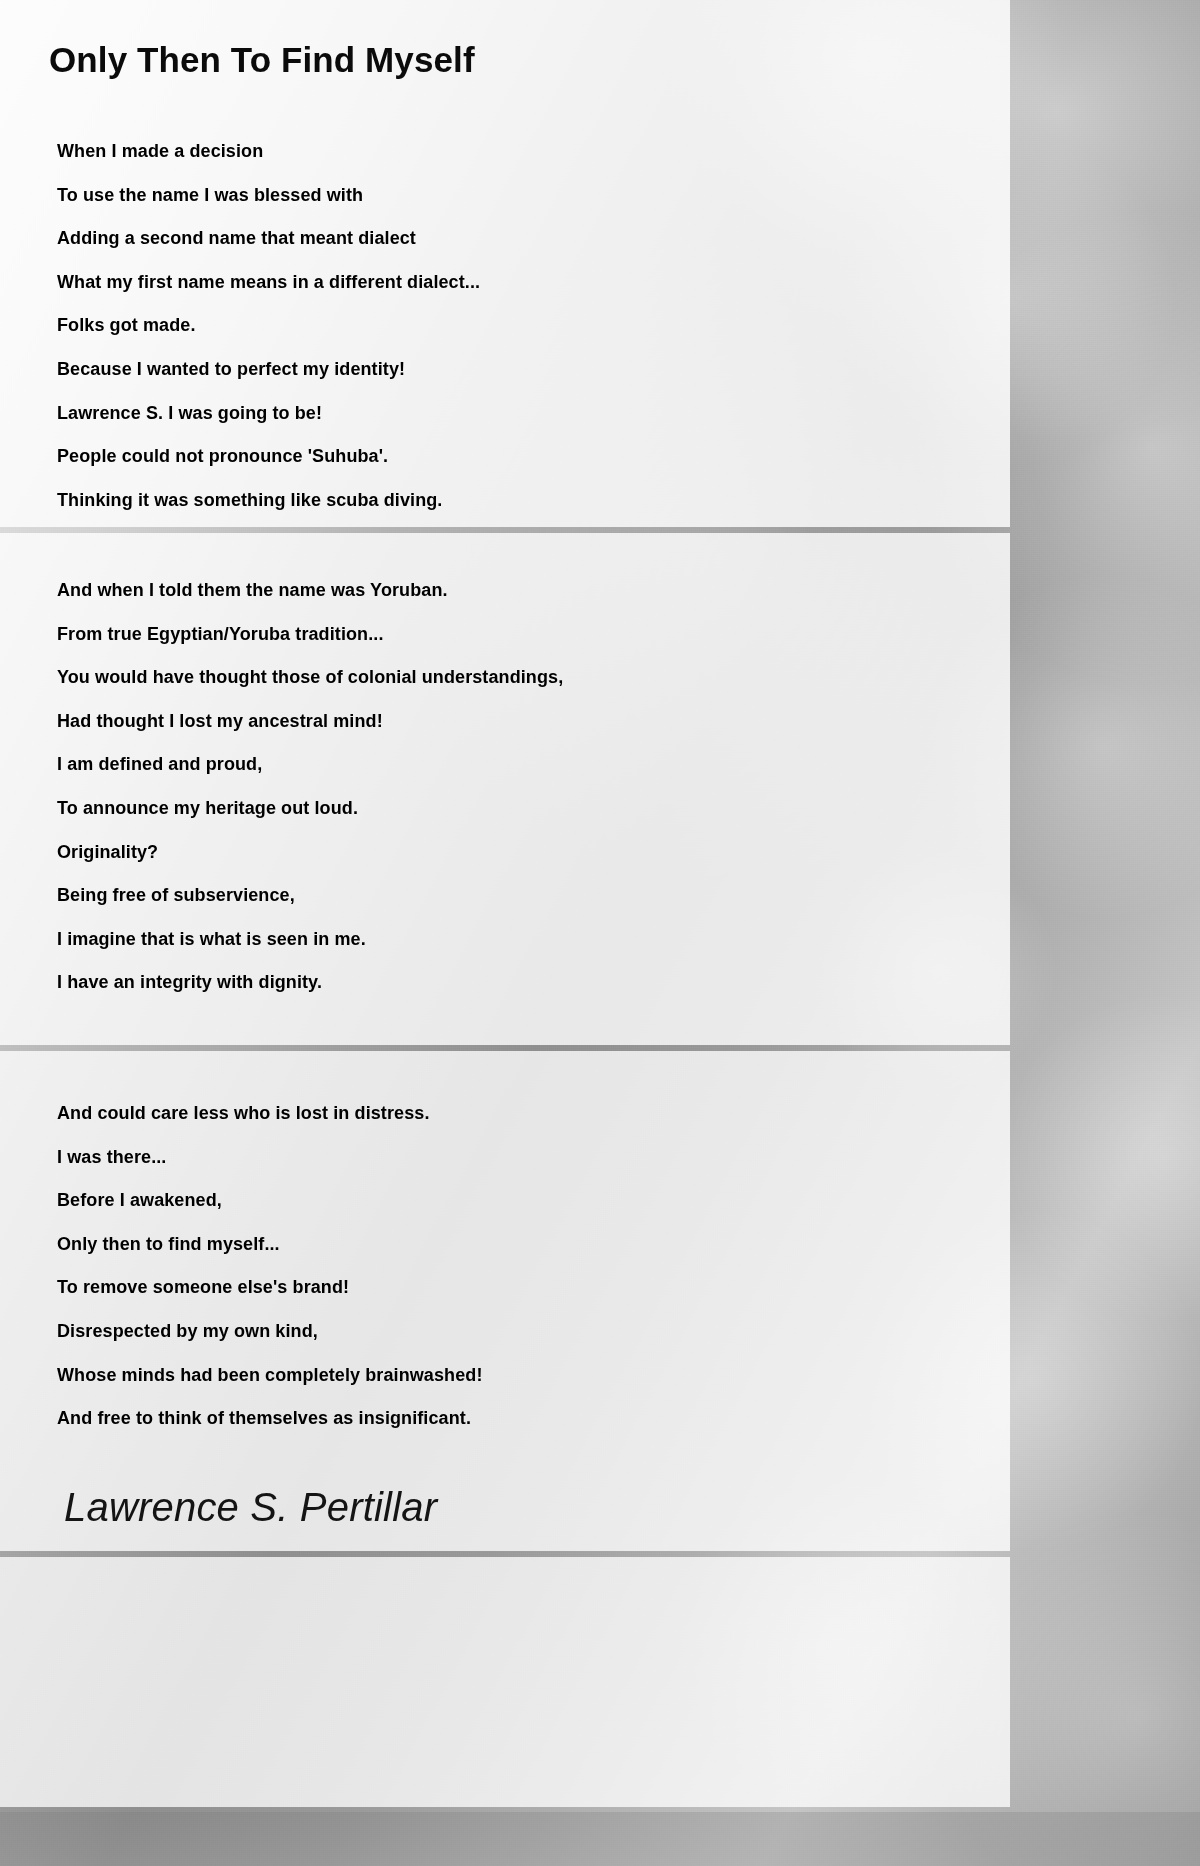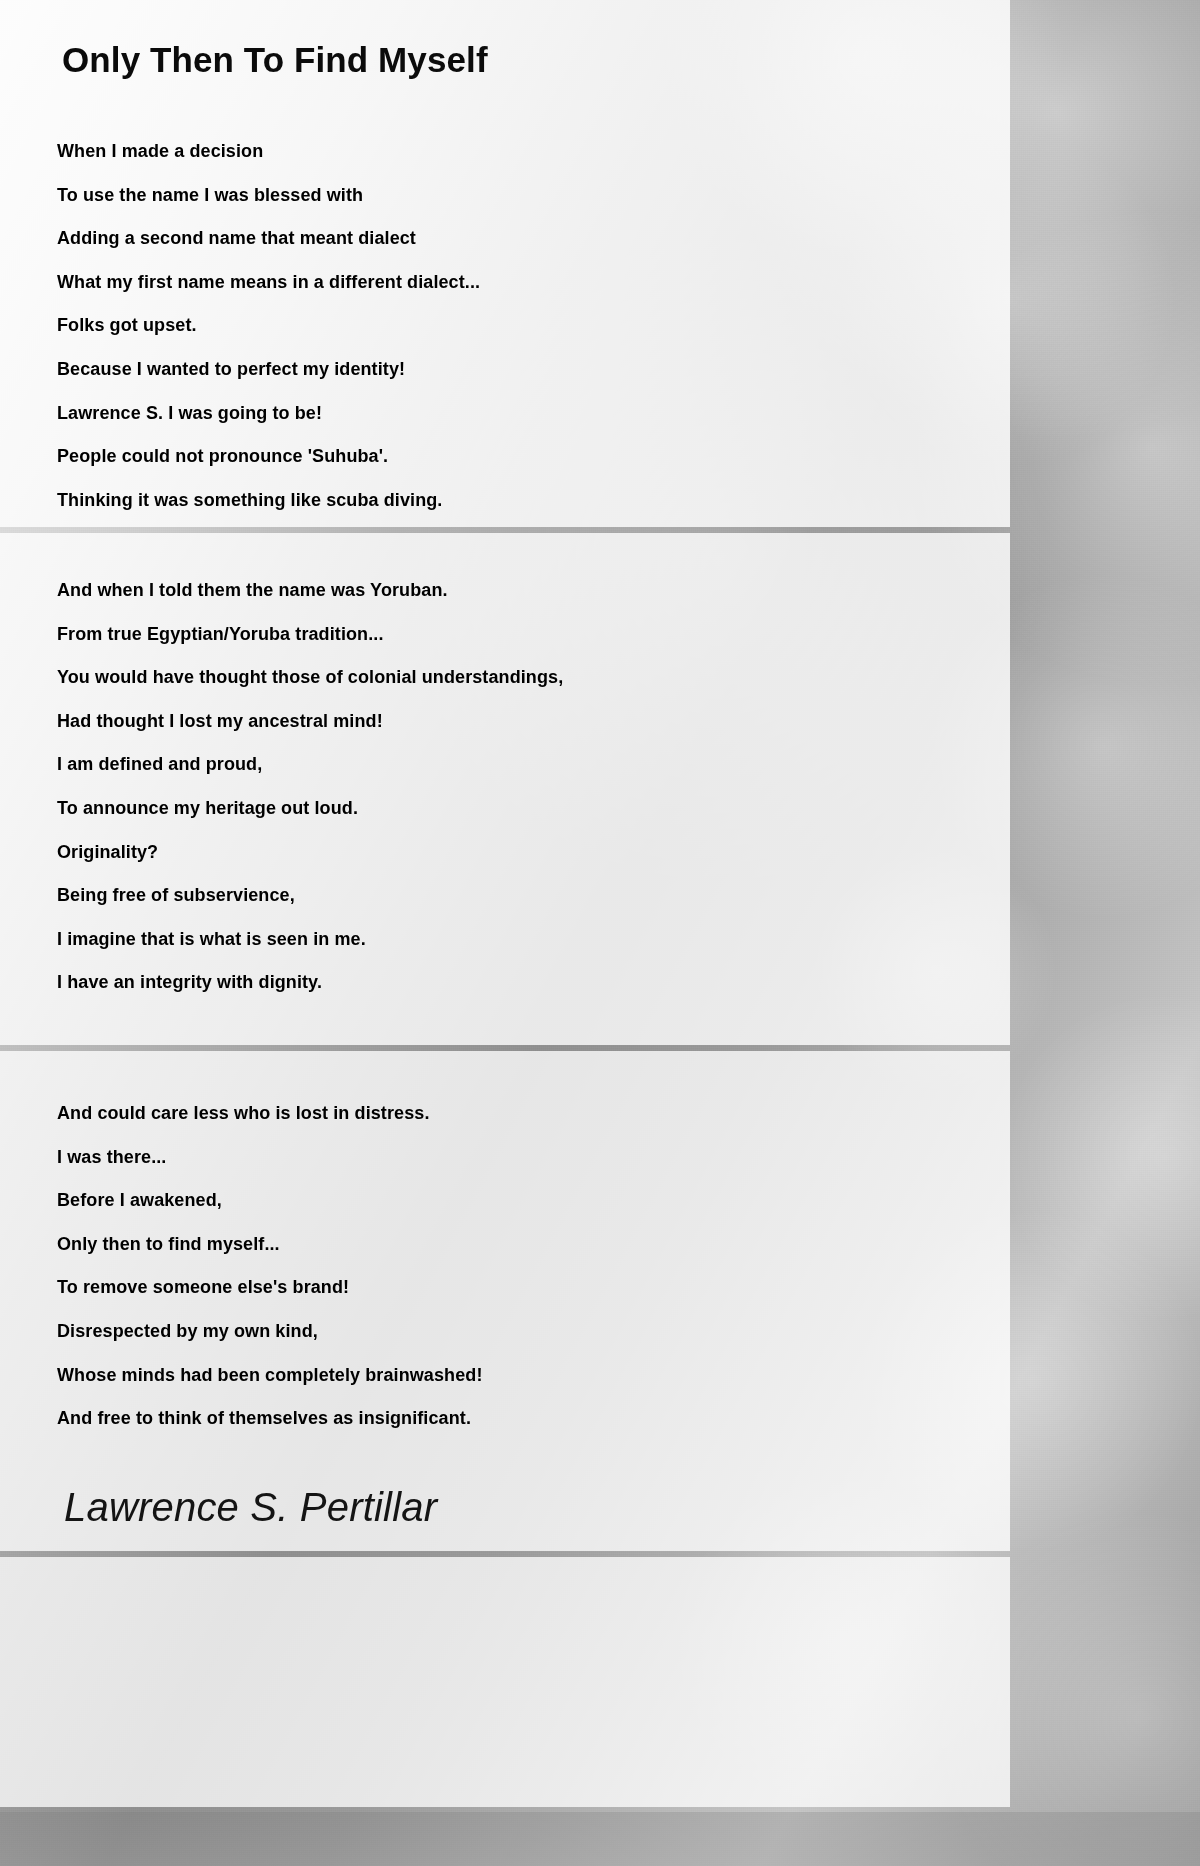--- a/index.html
+++ b/index.html
@@ -93,21 +93,21 @@
   
   .content {
     position: absolute;
     top: 0; left: 0;
     width: 1200px;
     height: 1866px;
   }
 
   .poem-title {
     position: absolute;
-    left: 62px;
+    left: 49px;
     top: 40px;
     font-size: 35px;
     font-weight: bold;
     color: #0b0b0b;
     letter-spacing: 0.1px;
     white-space: nowrap;
   }
 
   .stanza {
     position: absolute;
@@ -155,21 +155,21 @@
 
   <div class="content">
 
     <div class="poem-title">Only Then To Find Myself</div>
 
     <div class="stanza stanza-1">
       <div class="line">When I made a decision</div>
       <div class="line">To use the name I was blessed with</div>
       <div class="line">Adding a second name that meant dialect</div>
       <div class="line">What my first name means in a different dialect...</div>
-      <div class="line">Folks got upset.</div>
+      <div class="line">Folks got made.</div>
       <div class="line">Because I wanted to perfect my identity!</div>
       <div class="line">Lawrence S. I was going to be!</div>
       <div class="line">People could not pronounce 'Suhuba'.</div>
       <div class="line">Thinking it was something like scuba diving.</div>
     </div>
 
     <div class="stanza stanza-2">
       <div class="line">And when I told them the name was Yoruban.</div>
       <div class="line">From true Egyptian/Yoruba tradition...</div>
       <div class="line">You would have thought those of colonial understandings,</div>

